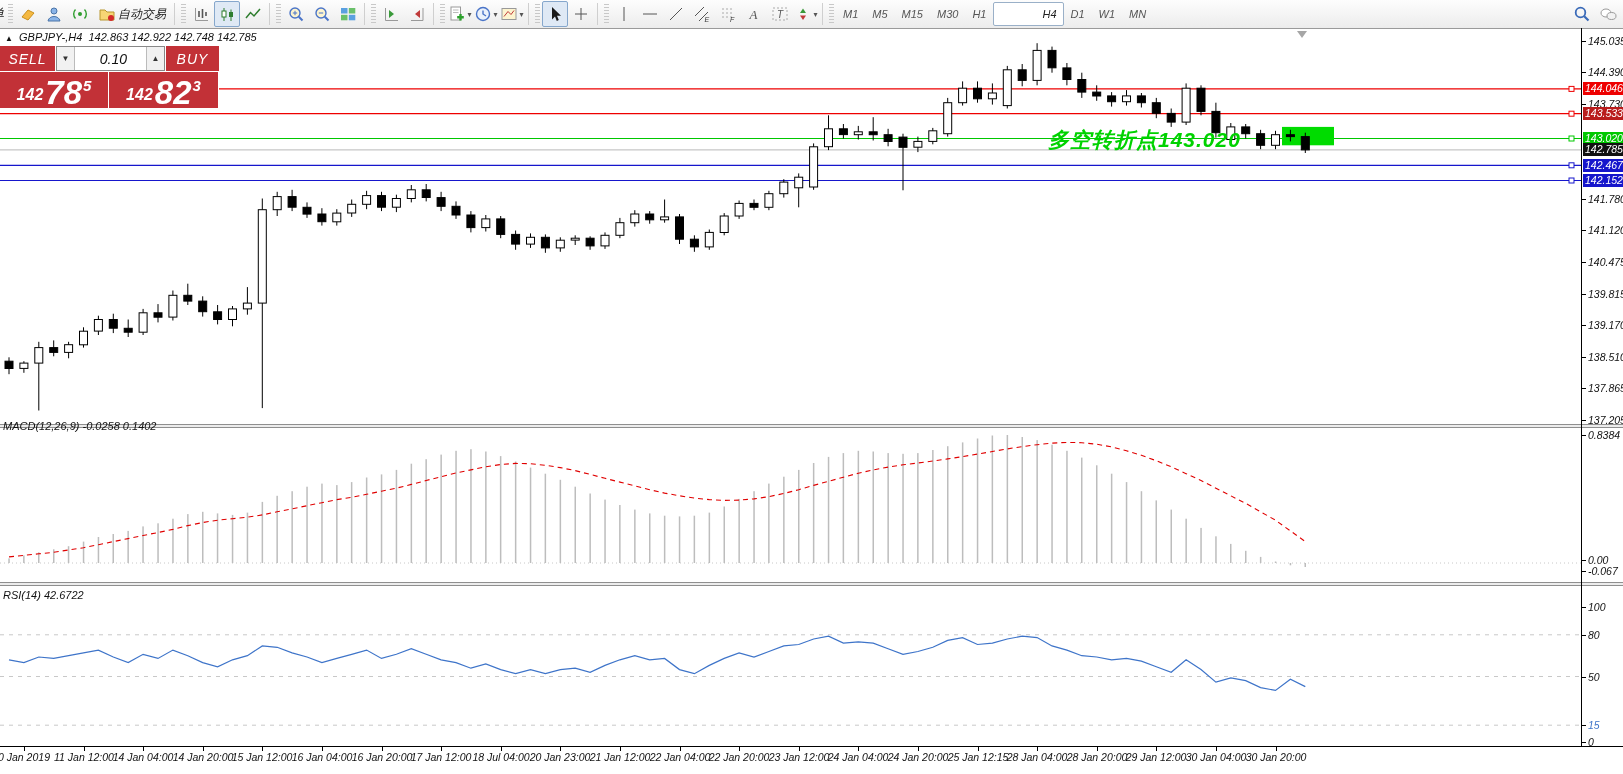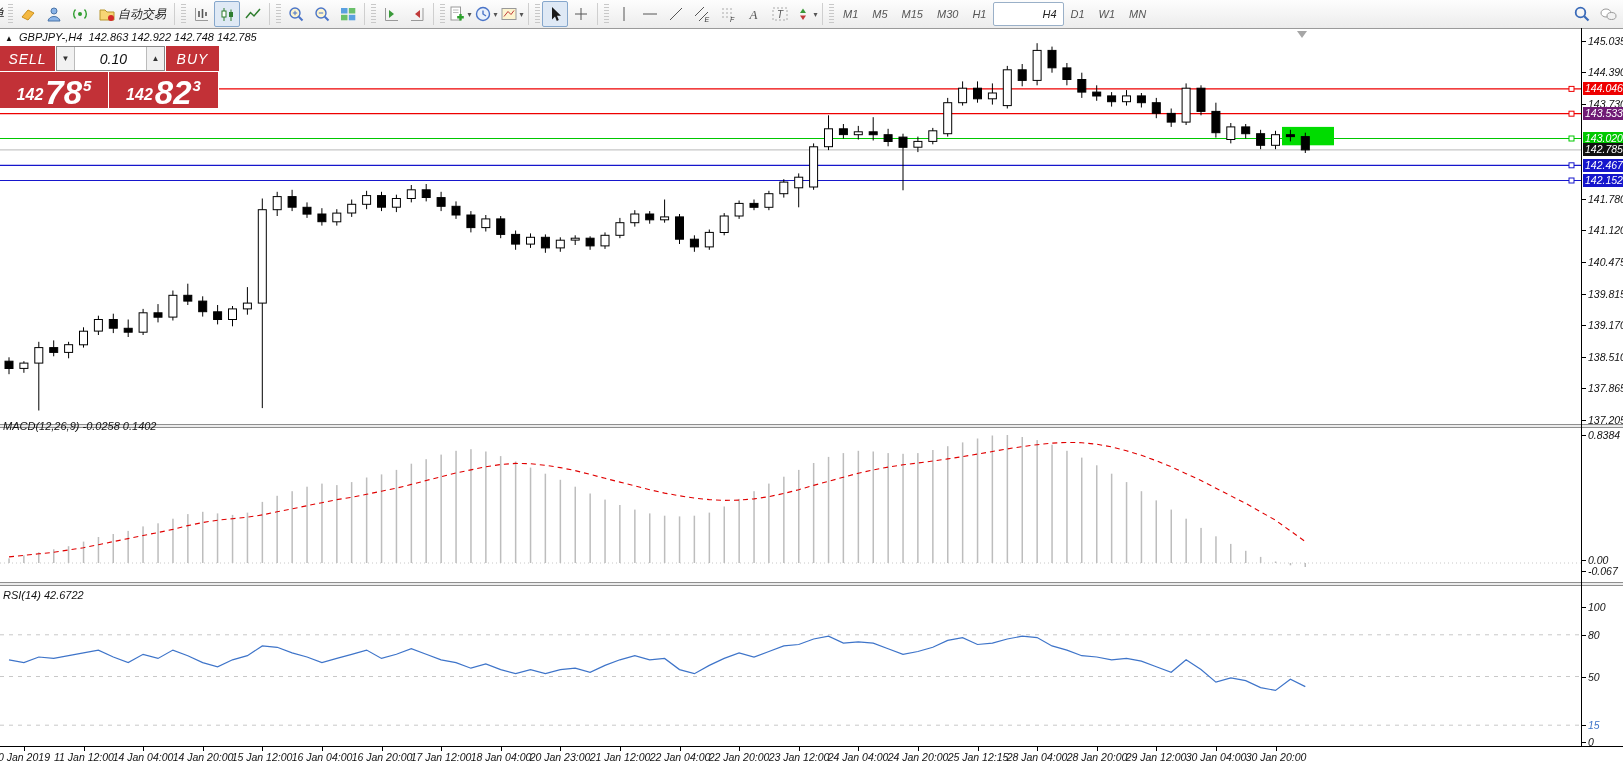--- a/index.html
+++ b/index.html
@@ -576,21 +576,21 @@
       <div class="tick-label" style="top:288px;color:#111">139.815</div>
       <div class="tick-mark" style="top:325px"></div>
       <div class="tick-label" style="top:319px;color:#111">139.170</div>
       <div class="tick-mark" style="top:357px"></div>
       <div class="tick-label" style="top:351px;color:#111">138.510</div>
       <div class="tick-mark" style="top:388px"></div>
       <div class="tick-label" style="top:382px;color:#111">137.865</div>
       <div class="tick-mark" style="top:420px"></div>
       <div class="tick-label" style="top:414px;color:#111">137.205</div>
       <div class="price-badge" style="top:82px;background:#ee0000">144.046</div>
-      <div class="price-badge" style="top:107px;background:#701a75">143.533</div>
+      <div class="price-badge" style="top:107px;background:#b91c1c">143.533</div>
       <div class="price-badge" style="top:132px;background:#00c800">143.020</div>
       <div class="price-badge" style="top:159px;background:#1616cc">142.467</div>
       <div class="price-badge" style="top:174px;background:#1616cc">142.152</div>
       <div class="price-badge" style="top:143px;background:#111111">142.785</div>
       <div class="tick-mark" style="top:435px"></div>
       <div class="tick-label" style="top:429px;color:#111">0.8384</div>
       <div class="tick-mark" style="top:560px"></div>
       <div class="tick-label" style="top:554px;color:#111">0.00</div>
       <div class="tick-mark" style="top:571px"></div>
       <div class="tick-label" style="top:565px;color:#111">-0.067</div>
@@ -616,21 +616,21 @@
       <div class="date-label" style="left:203px">14 Jan 20:00</div>
       <div class="date-tick" style="left:262px"></div>
       <div class="date-label" style="left:262px">15 Jan 12:00</div>
       <div class="date-tick" style="left:322px"></div>
       <div class="date-label" style="left:322px">16 Jan 04:00</div>
       <div class="date-tick" style="left:382px"></div>
       <div class="date-label" style="left:382px">16 Jan 20:00</div>
       <div class="date-tick" style="left:441px"></div>
       <div class="date-label" style="left:441px">17 Jan 12:00</div>
       <div class="date-tick" style="left:501px"></div>
-      <div class="date-label" style="left:501px">18 Jan 04:00</div>
+      <div class="date-label" style="left:501px">18 Jul 04:00</div>
       <div class="date-tick" style="left:560px"></div>
       <div class="date-label" style="left:560px">20 Jan 23:00</div>
       <div class="date-tick" style="left:620px"></div>
       <div class="date-label" style="left:620px">21 Jan 12:00</div>
       <div class="date-tick" style="left:680px"></div>
       <div class="date-label" style="left:680px">22 Jan 04:00</div>
       <div class="date-tick" style="left:739px"></div>
       <div class="date-label" style="left:739px">22 Jan 20:00</div>
       <div class="date-tick" style="left:799px"></div>
       <div class="date-label" style="left:799px">23 Jan 12:00</div>
@@ -653,20 +653,21 @@
     </div>
 
   <div id="shift-marker"></div>
 
   <div id="symbol-header">
     <span class="tri">▲</span>
     <span>GBPJPY-,H4</span>&nbsp;
     <span>142.863 142.922 142.748 142.785</span>
   </div>
 
+  <div id="annotation" style="color: rgb(0, 210, 0);">多空转折点143.020</div>
 
   <div class="ind-label" style="left:3px;top:420px">MACD(12,26,9) -0.0258 0.1402</div>
   <div class="ind-label" style="left:3px;top:589px">RSI(14) 42.6722</div>
 
   <div id="order-panel">
     <div id="op-row1">
       <div id="sell-btn" class="op-btn">SELL</div>
       <div id="spinner">
         <div id="vol-dec" class="spin-btn">▼</div>
         <div id="vol-value">0.10</div>

